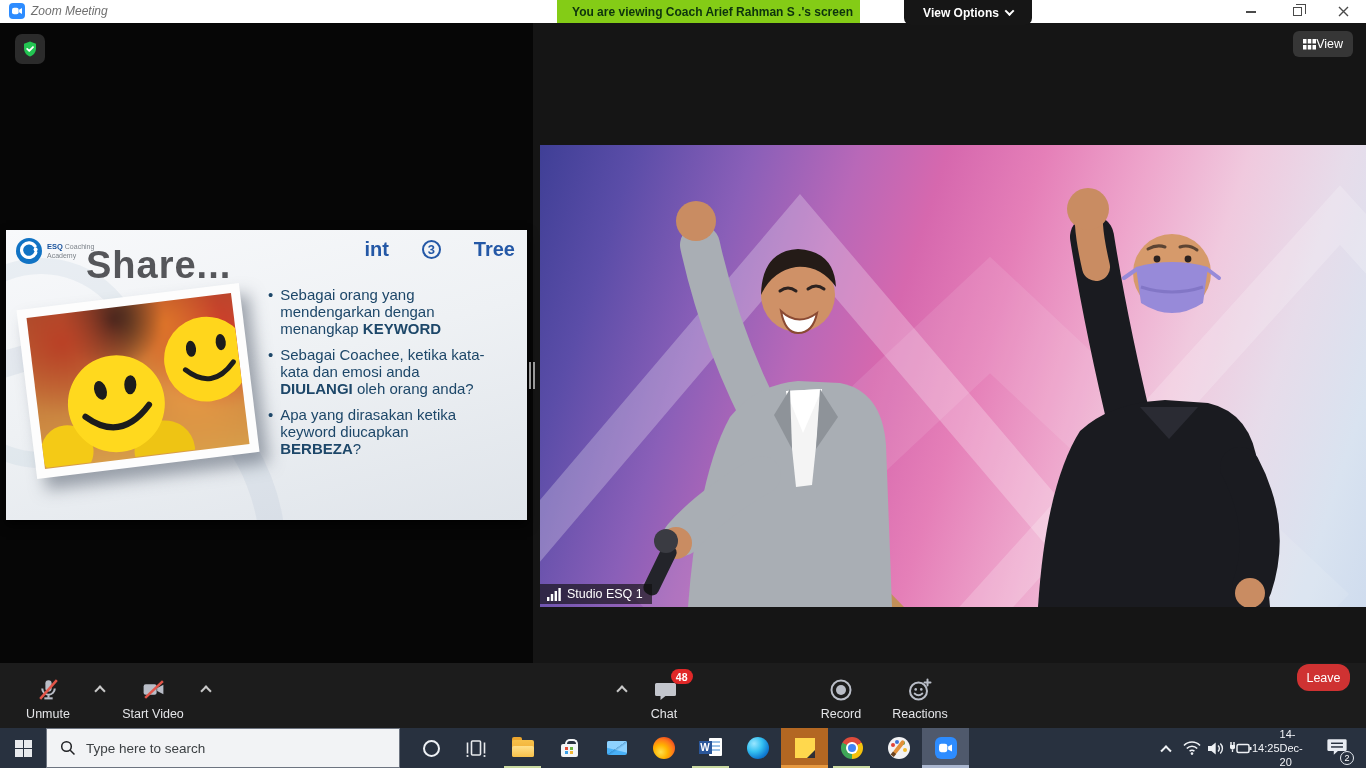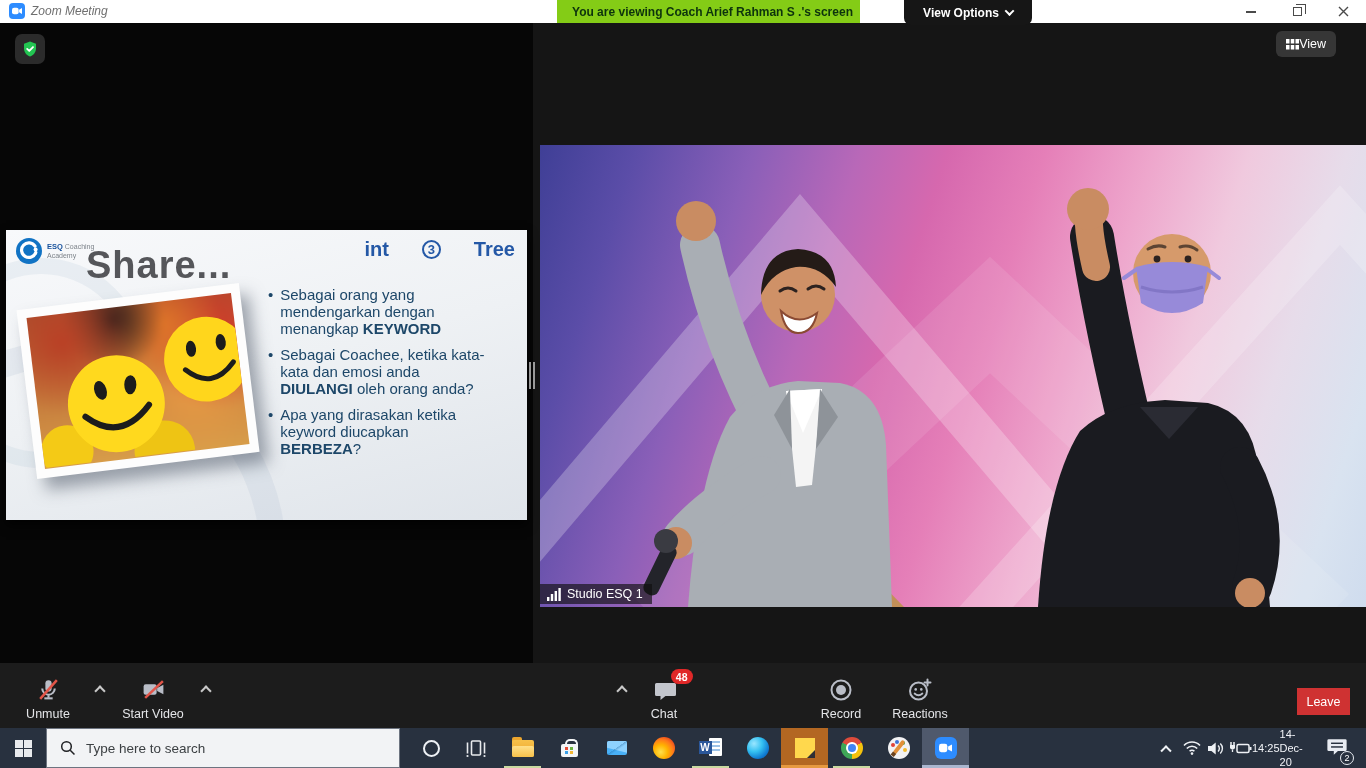--- a/index.html
+++ b/index.html
@@ -25,21 +25,21 @@
   .wc-restore-glyph::before { content:""; position:absolute; left:2px; top:-4px; width:9px; height:9px;
     border-top:1.4px solid #4a4a4a; border-right:1.4px solid #4a4a4a; }
 
   
   .meeting { position:absolute; left:0; top:23px; width:1366px; height:705px; background:#151515; }
   .share-letterbox { position:absolute; left:0; top:0; width:533px; height:642px; background:#060606; }
   .toolbar-strip { position:absolute; left:0; top:640px; width:1366px; height:65px; background:#1c1c1c; }
 
   .shield-btn { position:absolute; left:15px; top:11px; width:30px; height:30px; background:#2b2b2b;
     border-radius:7px; display:flex; align-items:center; justify-content:center; cursor:pointer; }
-  .view-btn { position:absolute; right:30px; top:8px; height:26px; padding:0 10px; background:rgba(60,60,60,.85);
+  .view-btn { position:absolute; right:13px; top:8px; height:26px; padding:0 10px; background:rgba(60,60,60,.85);
     border-radius:6px; display:flex; align-items:center; gap:0; color:#fff; font-size:12.5px; cursor:pointer; }
 
   
   .slide { position:absolute; left:6px; top:207px; width:521px; height:290px; overflow:hidden;
     background:linear-gradient(165deg,#f8f9fb 0%,#eef1f4 48%,#dfe4ea 100%); box-shadow:0 5px 10px rgba(0,0,0,.7); }
   .swirl { position:absolute; border-radius:50%; }
   .sw1 { left:-150px; top:110px; width:430px; height:430px; border:26px solid rgba(182,198,214,.24); }
   .sw2 { left:-70px; top:28px; width:210px; height:210px; border:16px solid rgba(182,198,214,.20); }
   .esq { position:absolute; left:10px; top:8px; display:flex; gap:5px; align-items:center; z-index:3; }
   .esq-text { font-size:7px; color:#7d838a; line-height:1.2; }
@@ -81,22 +81,22 @@
   .tbn { position:absolute; top:653px; display:flex; flex-direction:column; align-items:center; gap:4px;
     color:#e4e5e8; font-size:12.5px; cursor:pointer; }
   .tbn .ic { height:27px; display:flex; align-items:center; justify-content:center; gap:5px; position:relative; }
   .chev { position:absolute; width:8px; height:8px; border-left:2px solid #c9c9c9; border-top:2px solid #c9c9c9;
     transform:rotate(45deg); cursor:pointer; }
   .count { color:#e4e5e8; font-size:12.5px; }
   .chat-badge { position:absolute; top:-7px; right:-16px; background:#e02828; color:#fff; font-size:10.5px;
     font-weight:bold; border-radius:9px; padding:1.5px 5px; }
   .share-box { width:30px; height:22px; background:#2aa84e; border-radius:5px; display:flex; align-items:center; justify-content:center; }
   .share-label { color:#2fbd57; }
-  .leave { position:absolute; left:1297px; top:665px; width:53px; height:27px; background:#cf3232; color:#fff;
-    border-radius:0; font-size:12.5px; display:flex; align-items:center; justify-content:center; cursor:pointer; }
+  .leave { position:absolute; left:1297px; top:641px; width:53px; height:27px; background:#cf3232; color:#fff;
+    border-radius:12px; font-size:12.5px; display:flex; align-items:center; justify-content:center; cursor:pointer; }
 
   
   .taskbar { position:absolute; left:0; top:728px; width:1366px; height:40px; background:#28313f; z-index:40; }
   .start { position:absolute; left:0; top:0; width:46px; height:40px; display:flex; align-items:center; justify-content:center; cursor:pointer; }
   .search { position:absolute; left:46px; top:0; width:354px; height:40px; background:#f2f3f5;
     border:1px solid #6d7480; display:flex; align-items:center; gap:10px; padding-left:13px; }
   .search input { border:none; background:transparent; outline:none; font-size:13.5px; color:#202124; width:270px;
     font-family:"Liberation Sans", sans-serif; }
   .search input::placeholder { color:#3c4043; opacity:1; }
   .cortana { position:absolute; left:410px; top:0; width:42px; height:40px; display:flex; align-items:center; justify-content:center; cursor:pointer; }

